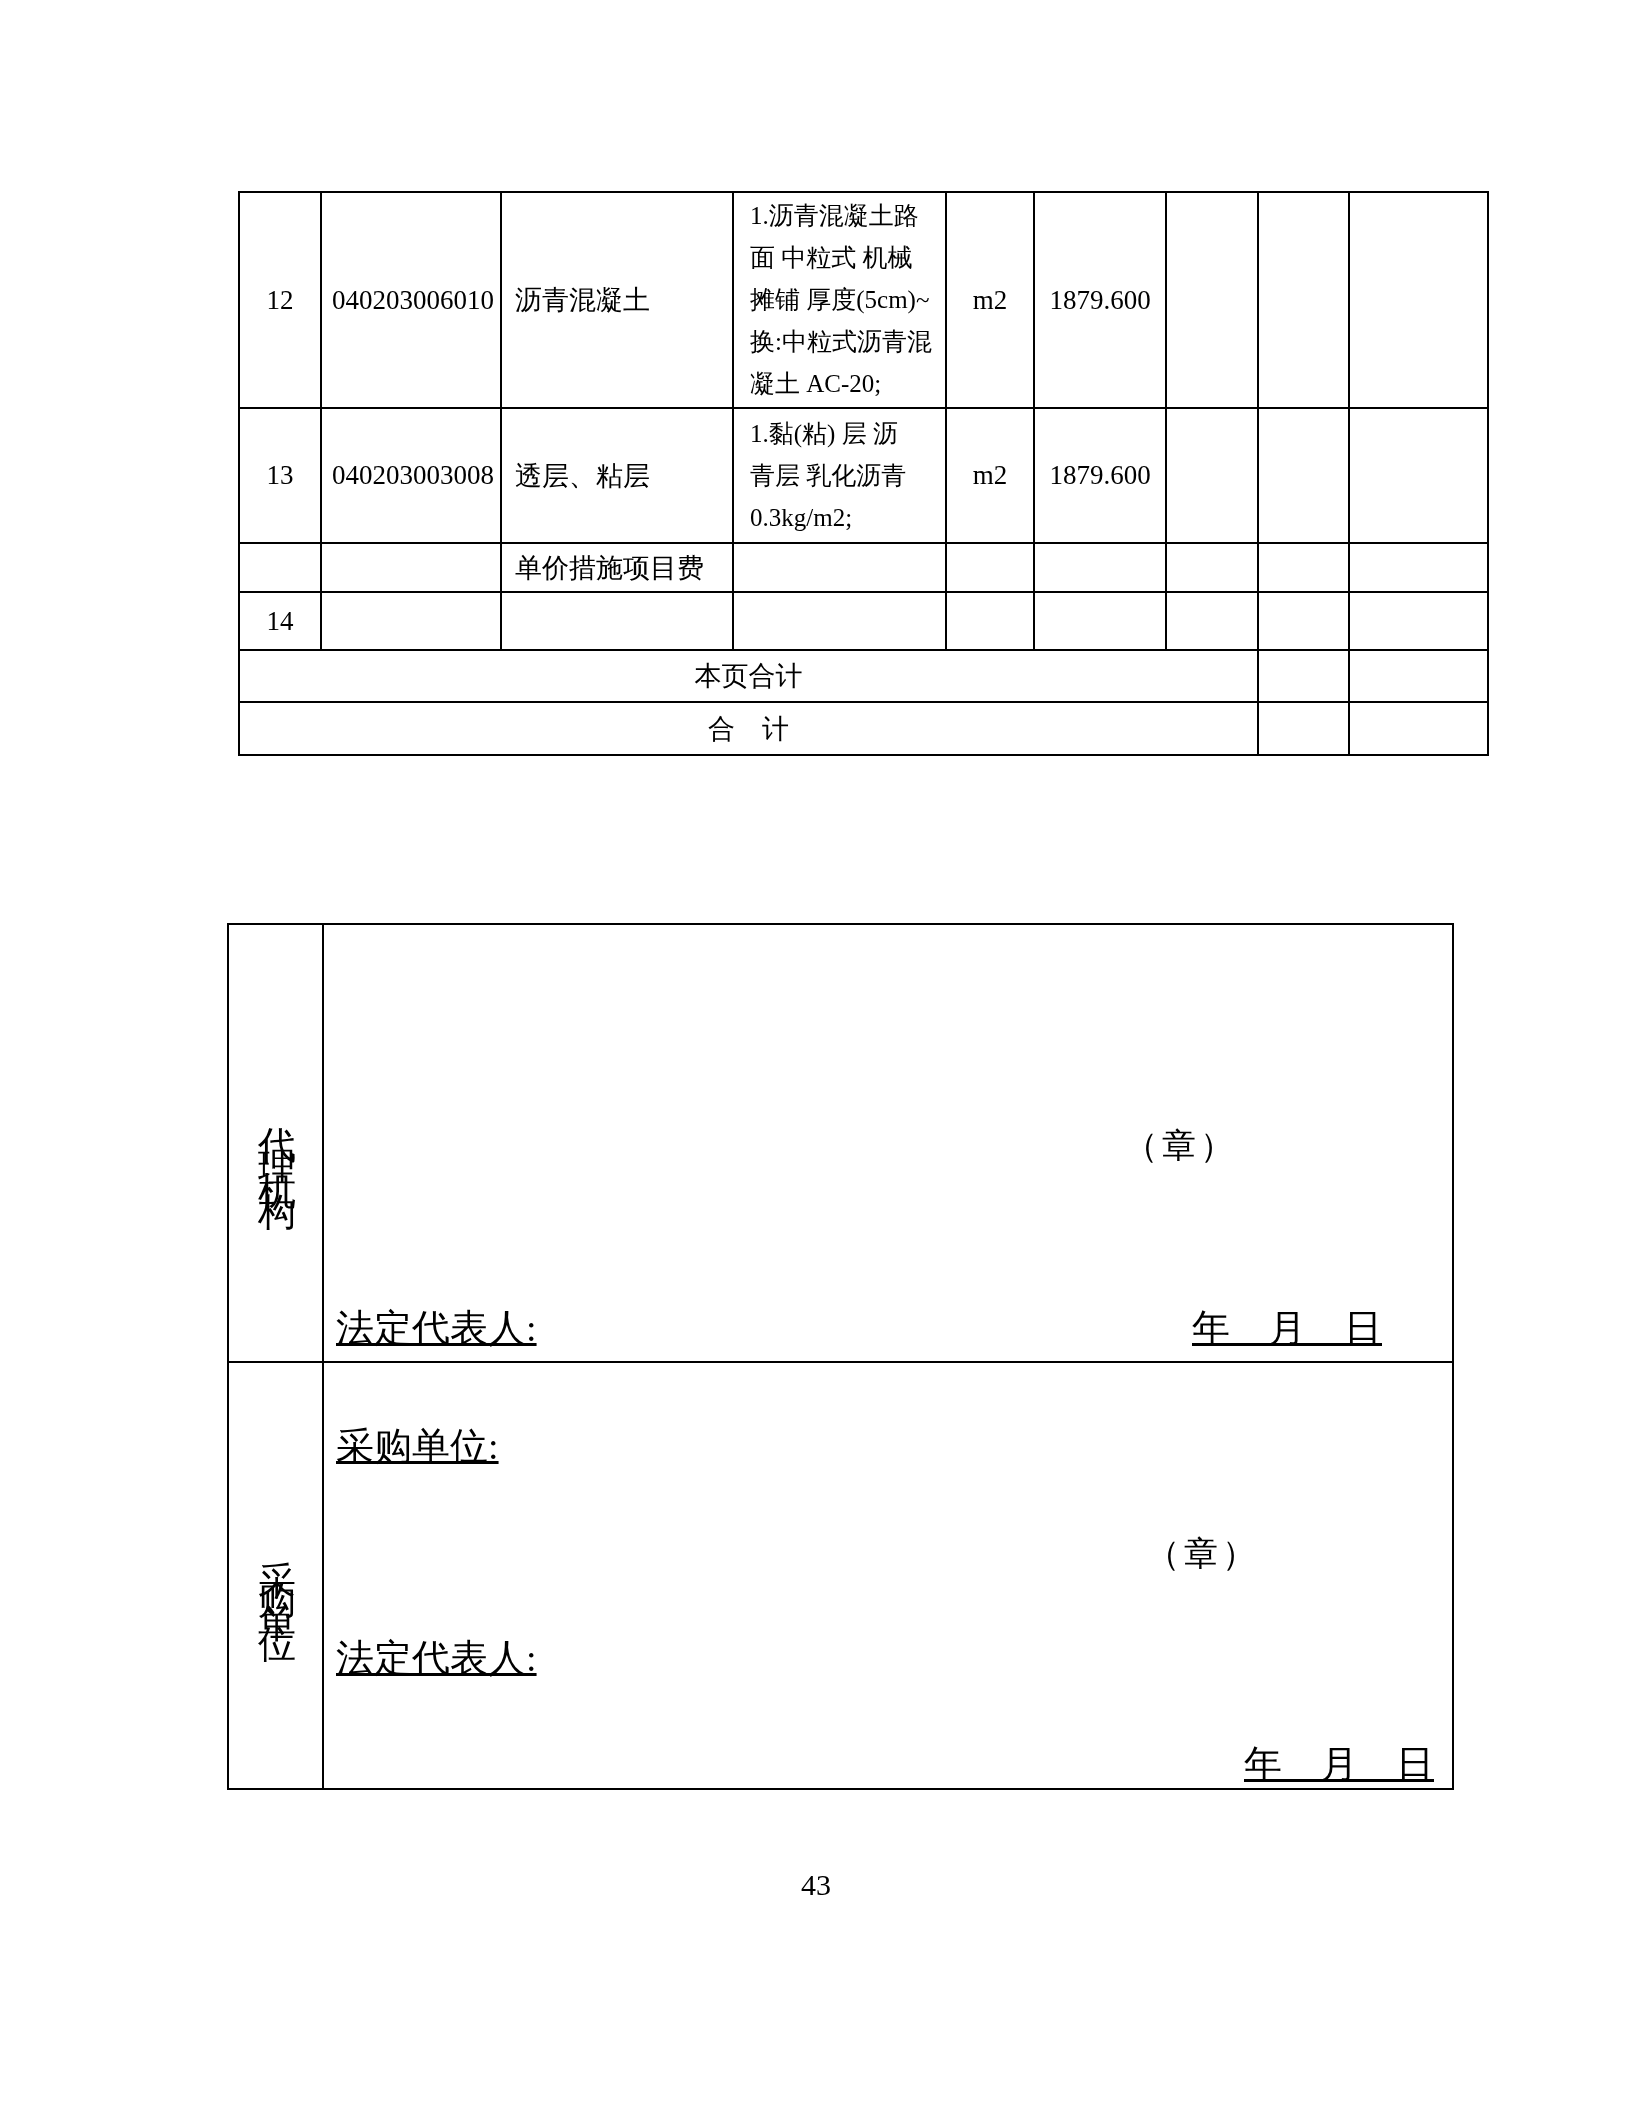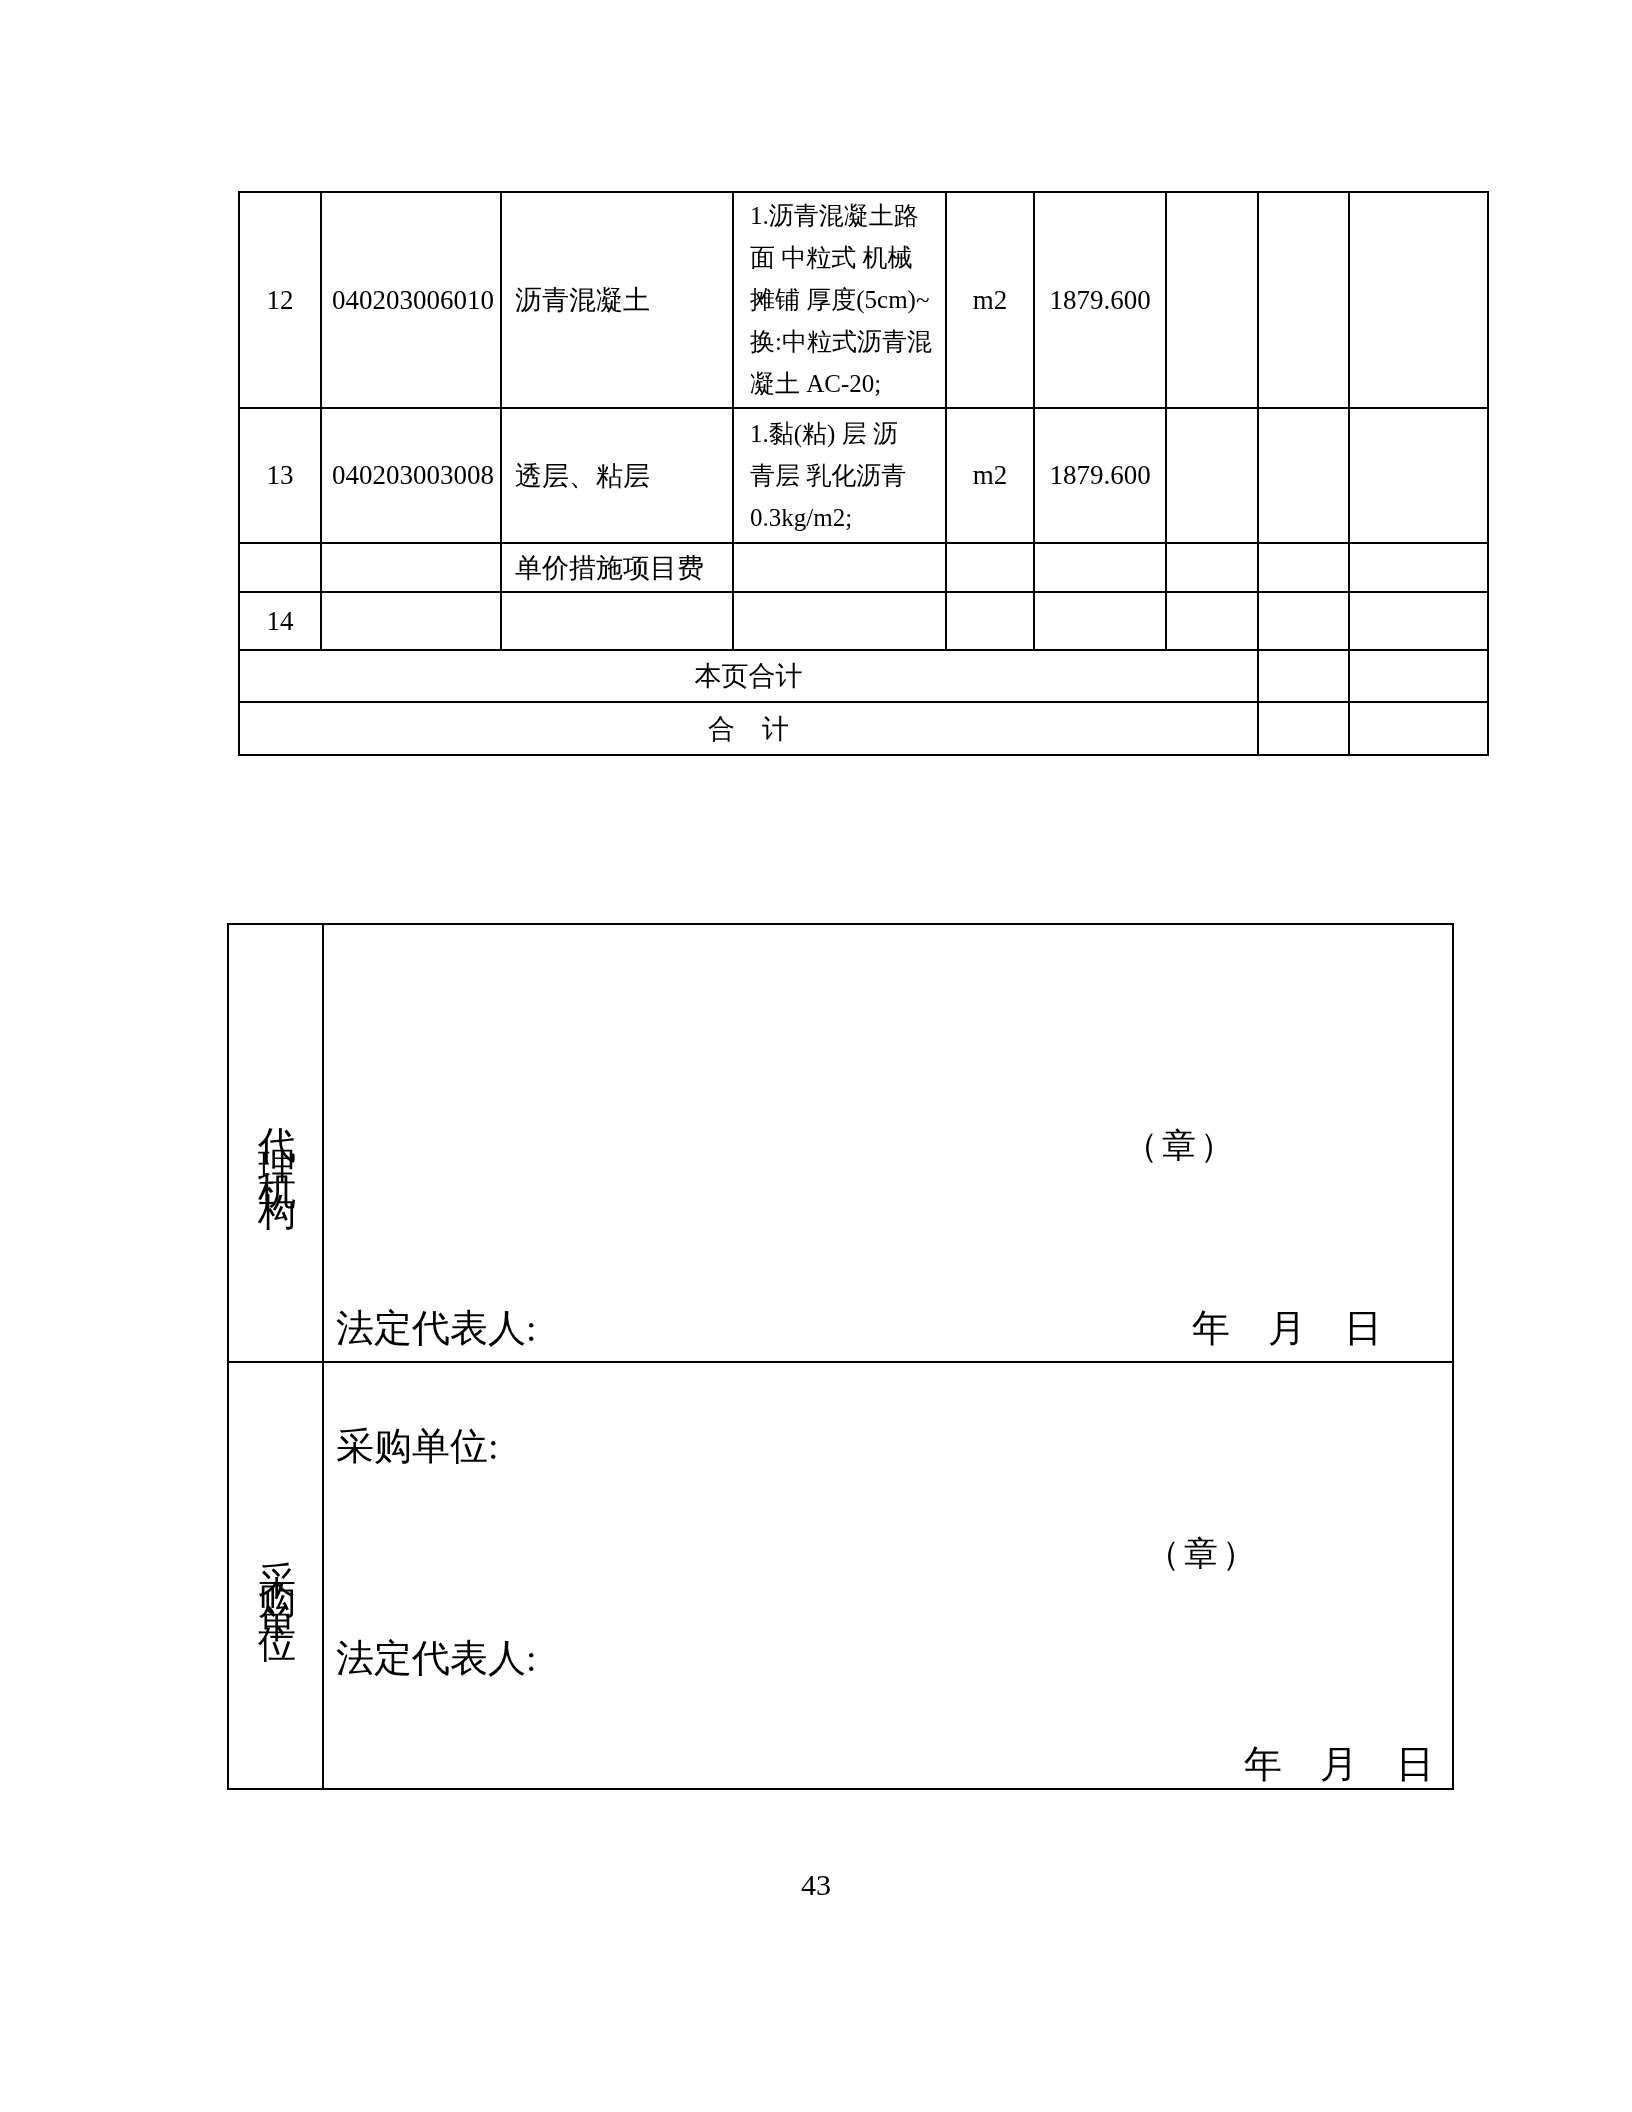--- a/index.html
+++ b/index.html
@@ -71,20 +71,21 @@
     position:absolute;
     font-size:34px;
     letter-spacing:4px;
   }
   .agency-seal{ left:800px;top:198px; }
   .purchaser-seal{ left:822px;top:168px; }
 
   .sig-line{
     position:absolute;
     font-size:38px;
+    text-decoration:underline;
   }
   .agency-legal{ left:12px;top:378px; }
   .agency-date{ left:868px;top:378px; }
   .purchaser-unit{ left:12px;top:58px; }
   .purchaser-legal{ left:12px;top:270px; }
   .purchaser-date{ left:920px;top:376px; }
 
   
   .page-number{
     position:absolute;

